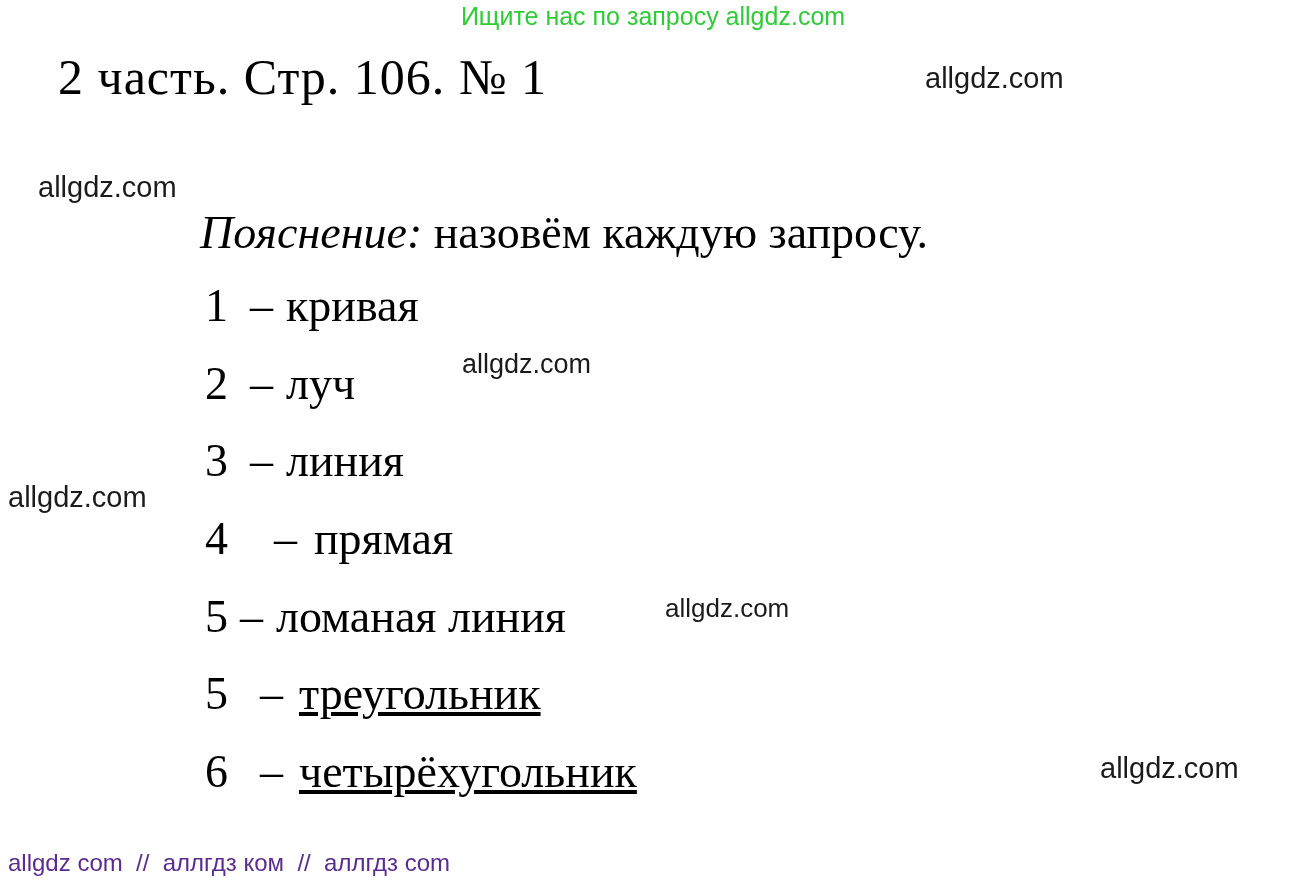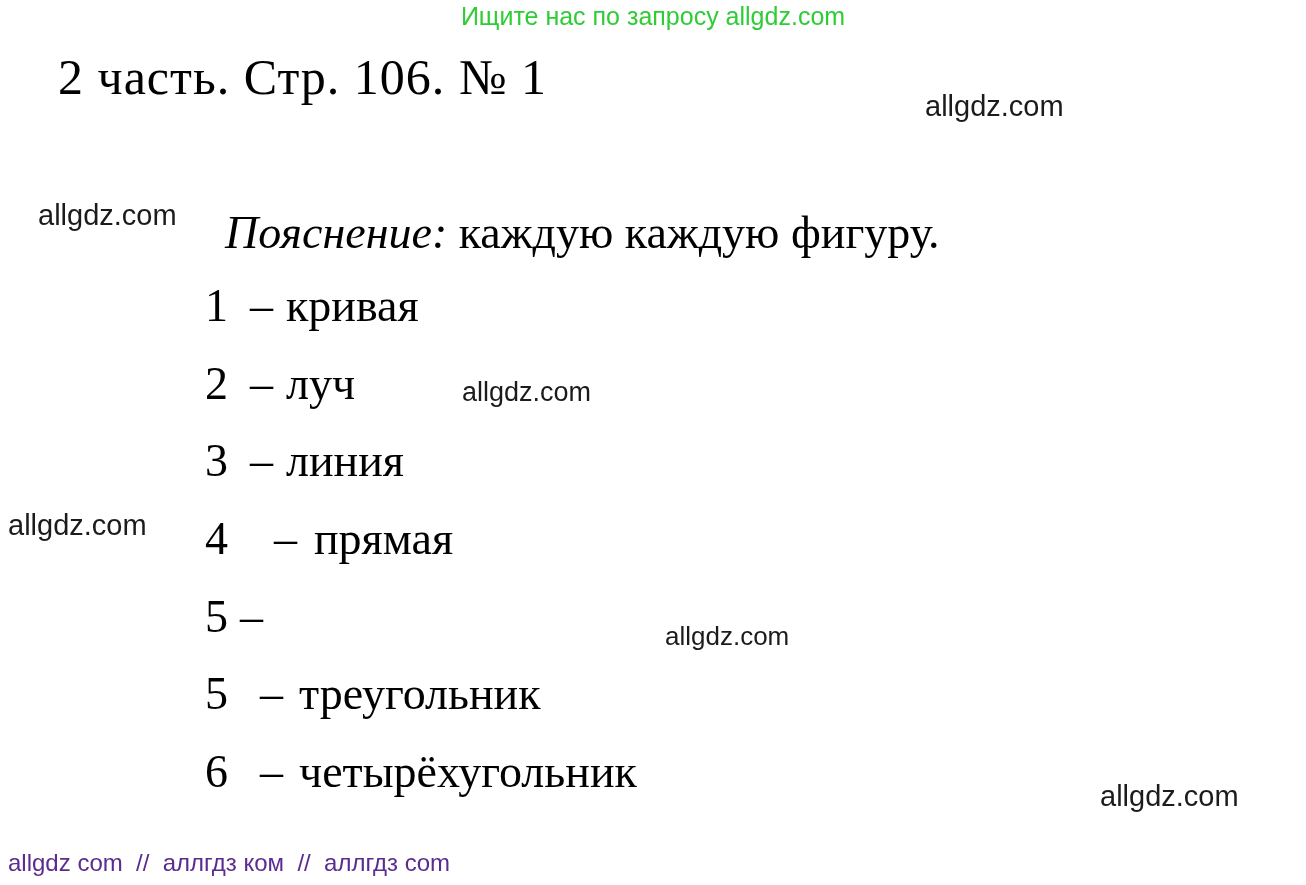--- a/index.html
+++ b/index.html
@@ -29,44 +29,43 @@
     letter-spacing:1px;
     white-space:pre;
     text-align:right;
   }
   .wm{
     position:absolute;
     font-family:"Liberation Sans", sans-serif;
     font-size:29px;
     color:var(--wm);
     white-space:pre;
-    margin-top:28px;
   }
   .wm-top-right{top:62px;left:925px;}
   .wm-left-1{top:171px;left:38px;}
   .wm-mid{top:349px;left:462px;font-size:27px;}
   .wm-left-2{top:481px;left:8px;}
   .wm-inline{top:593px;left:665px;font-size:26px;}
   .wm-bottom-right{top:752px;left:1100px;}
   .expl{
     position:absolute;top:206px;left:200px;
     font-size:46px;
     white-space:pre;
   }
-  .expl .lead{font-style:italic;margin-left:25px;}
+  .expl .lead{font-style:italic;}
   .row{
     position:absolute;left:205px;
     font-size:46px;
     display:flex;
   }
   .row .dash{margin-left:22px;}
   .row .fname{margin-left:13px;text-align:right;}
   .row.gap-s .dash{margin-left:12px;}
   .row.gap-l .dash{margin-left:32px;}
-  .row.gap-l .fname{margin-left:16px;}
+  .row.gap-l .fname{margin-left:16px;text-decoration:underline;}
   .row.gap-xl .dash{margin-left:46px;}
   .row.gap-xl .fname{margin-left:17px;}
   .r1{top:279px;} .r2{top:357px;} .r3{top:434px;}
   .r4{top:512px;} .r5{top:590px;} .r6{top:667px;} .r7{top:745px;}
   .footer{
     position:absolute;top:849px;left:8px;width:100%;
     text-align:left;
     font:24px "Liberation Sans", sans-serif;
     color:var(--footer);
     white-space:pre;
@@ -81,21 +80,21 @@
 
   <div class="title">2 часть. Стр. 106. № 1</div>
 
   <div class="wm wm-top-right">allgdz.com</div>
   <div class="wm wm-left-1">allgdz.com</div>
   <div class="wm wm-mid">allgdz.com</div>
   <div class="wm wm-left-2">allgdz.com</div>
   <div class="wm wm-inline">allgdz.com</div>
   <div class="wm wm-bottom-right">allgdz.com</div>
 
-  <div class="expl"><span class="lead">Пояснение:</span><span> каждую каждую фигуру.</span></div>
+  <div class="expl"><span class="lead">Пояснение:</span><span> назовём каждую запросу.</span></div>
 
   <div class="row r1">
     <span class="num">1</span>
     <span class="dash">–</span>
     <span class="fname">кривая</span>
   </div>
   <div class="row r2">
     <span class="num">2</span>
     <span class="dash">–</span>
     <span class="fname">луч</span>
@@ -106,20 +105,21 @@
     <span class="fname">линия</span>
   </div>
   <div class="row r4 gap-xl">
     <span class="num">4</span>
     <span class="dash">–</span>
     <span class="fname">прямая</span>
   </div>
   <div class="row r5 gap-s">
     <span class="num">5</span>
     <span class="dash">–</span>
+    <span class="fname">ломаная линия</span>
   </div>
   <div class="row r6 gap-l">
     <span class="num">5</span>
     <span class="dash">–</span>
     <span class="fname">треугольник</span>
   </div>
   <div class="row r7 gap-l">
     <span class="num">6</span>
     <span class="dash">–</span>
     <span class="fname">четырёхугольник</span>

